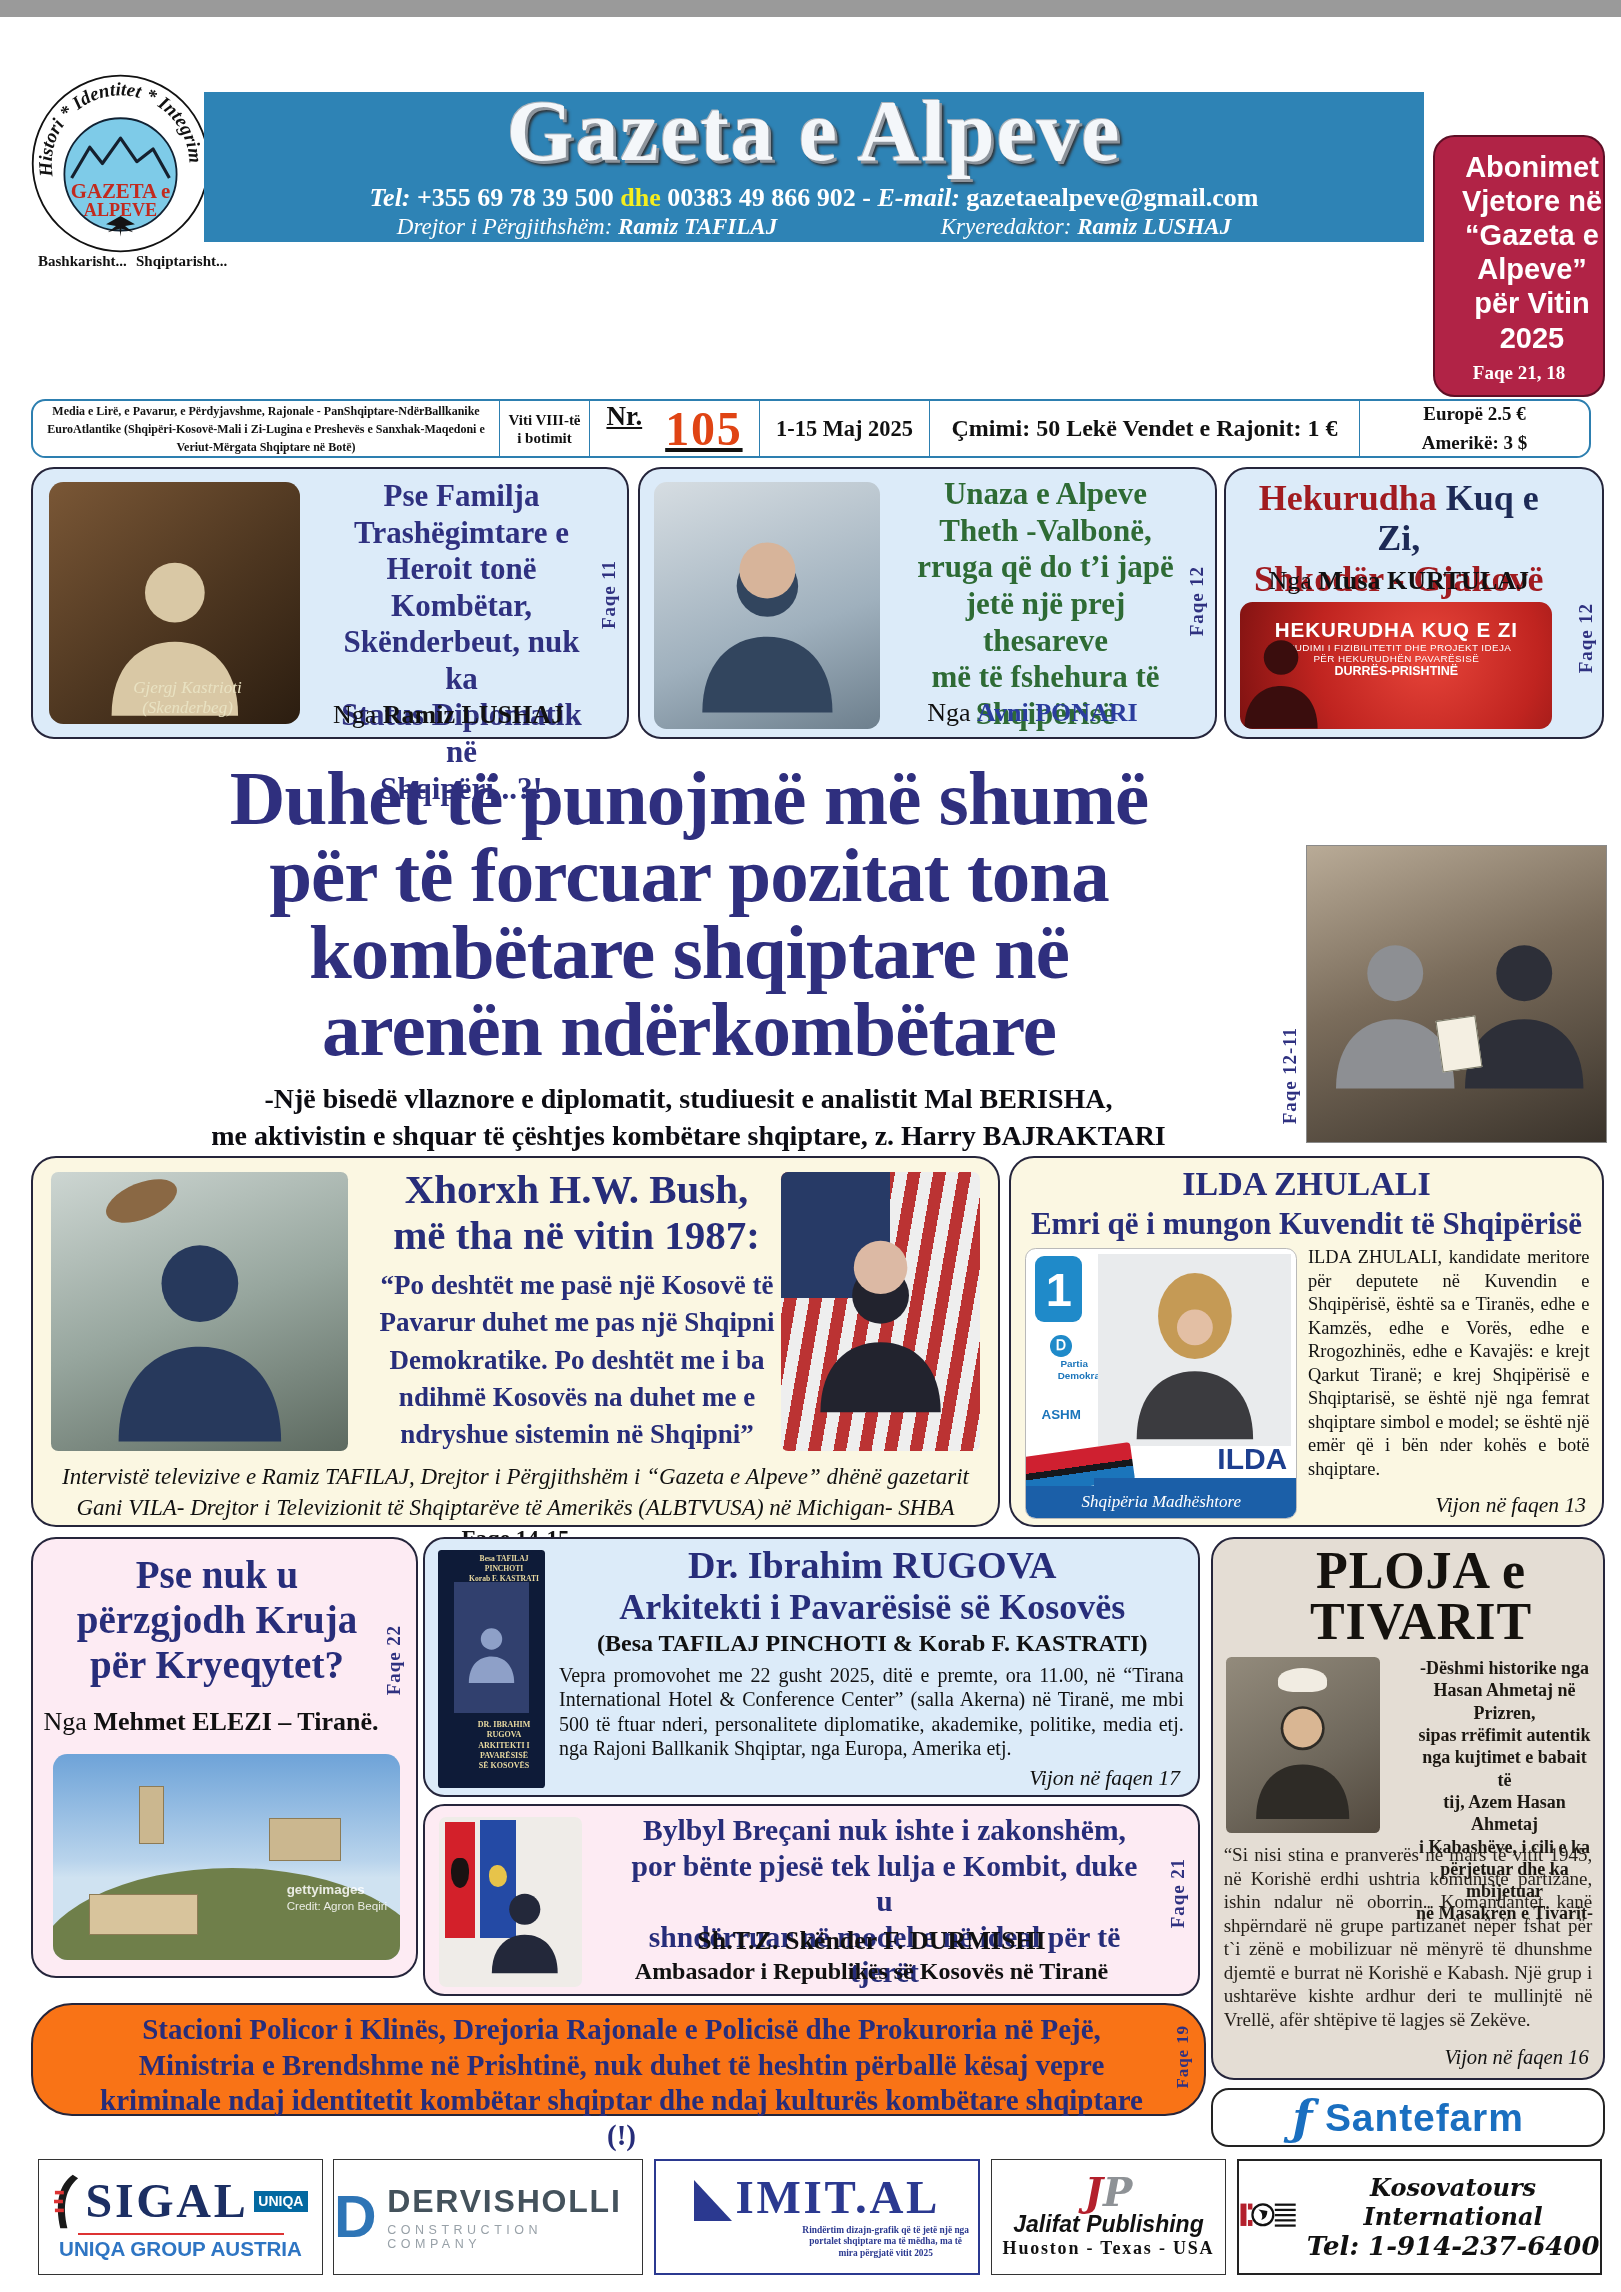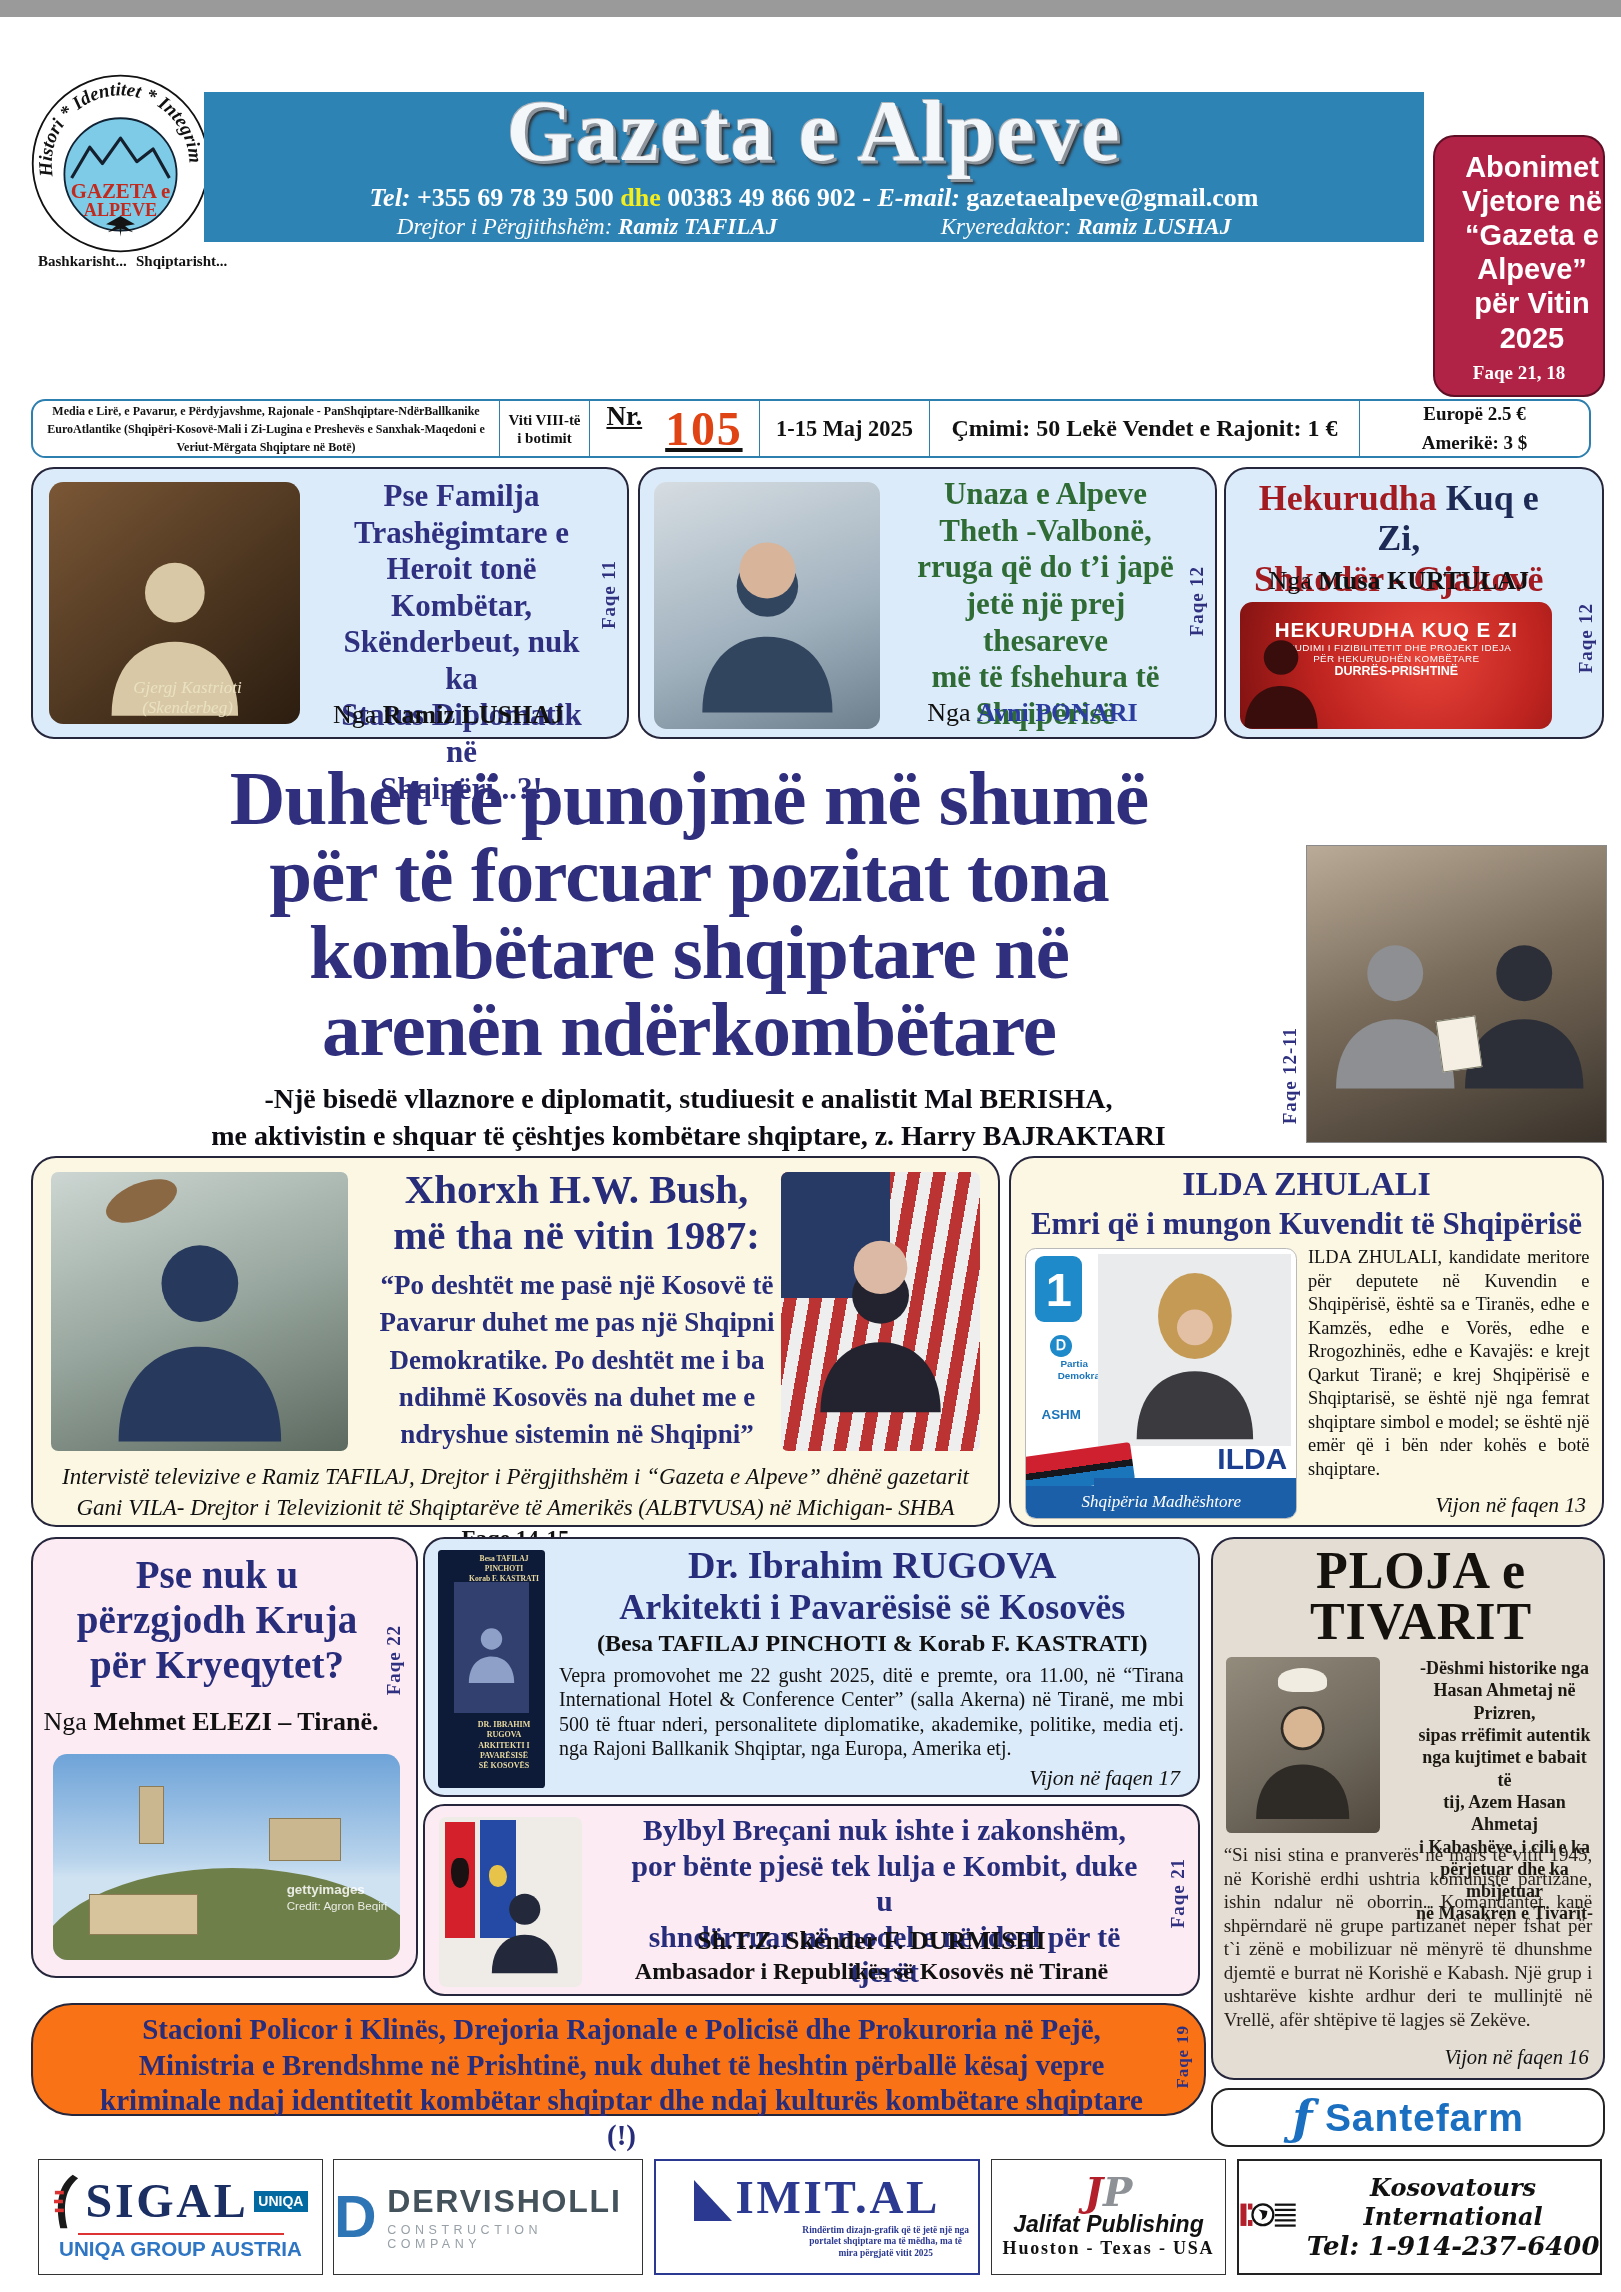--- a/index.html
+++ b/index.html
@@ -313,21 +313,21 @@
     <div class="abs ctr" id="sC-title">
       <span class="red">Hekurudha </span><span class="navy">Kuq e Zi,</span><br>
       <span class="red">Shkodër - Gjakovë</span>
     </div>
     <div class="abs ctr" id="sC-byline">
       <span class="by-pre">Nga </span><span>Musa KURTULAJ</span>
     </div>
     <div class="ph" id="sC-photo">
       <div class="l1">HEKURUDHA KUQ E ZI</div>
       <div class="l2">STUDIMI I FIZIBILITETIT DHE PROJEKT IDEJA</div>
-      <div class="l3">PËR HEKURUDHËN KOMBËTARE</div>
+      <div class="l3">PËR HEKURUDHËN PAVARËSISË</div>
       <div class="l4">DURRËS-PRISHTINË</div>
       <svg class="sil" viewBox="0 0 100 100" style="left:-4%;width:34%;height:80%;fill:#3a0d0d;">
           <use href="#sil-person"></use>
         </svg>
     </div>
     <div class="faqe" style="right:5.4px;top:134px;">Faqe 12</div>
   </div>
 
   <div class="abs pre" id="headline">Duhet të punojmë më shumë
 për të forcuar pozitat tona

